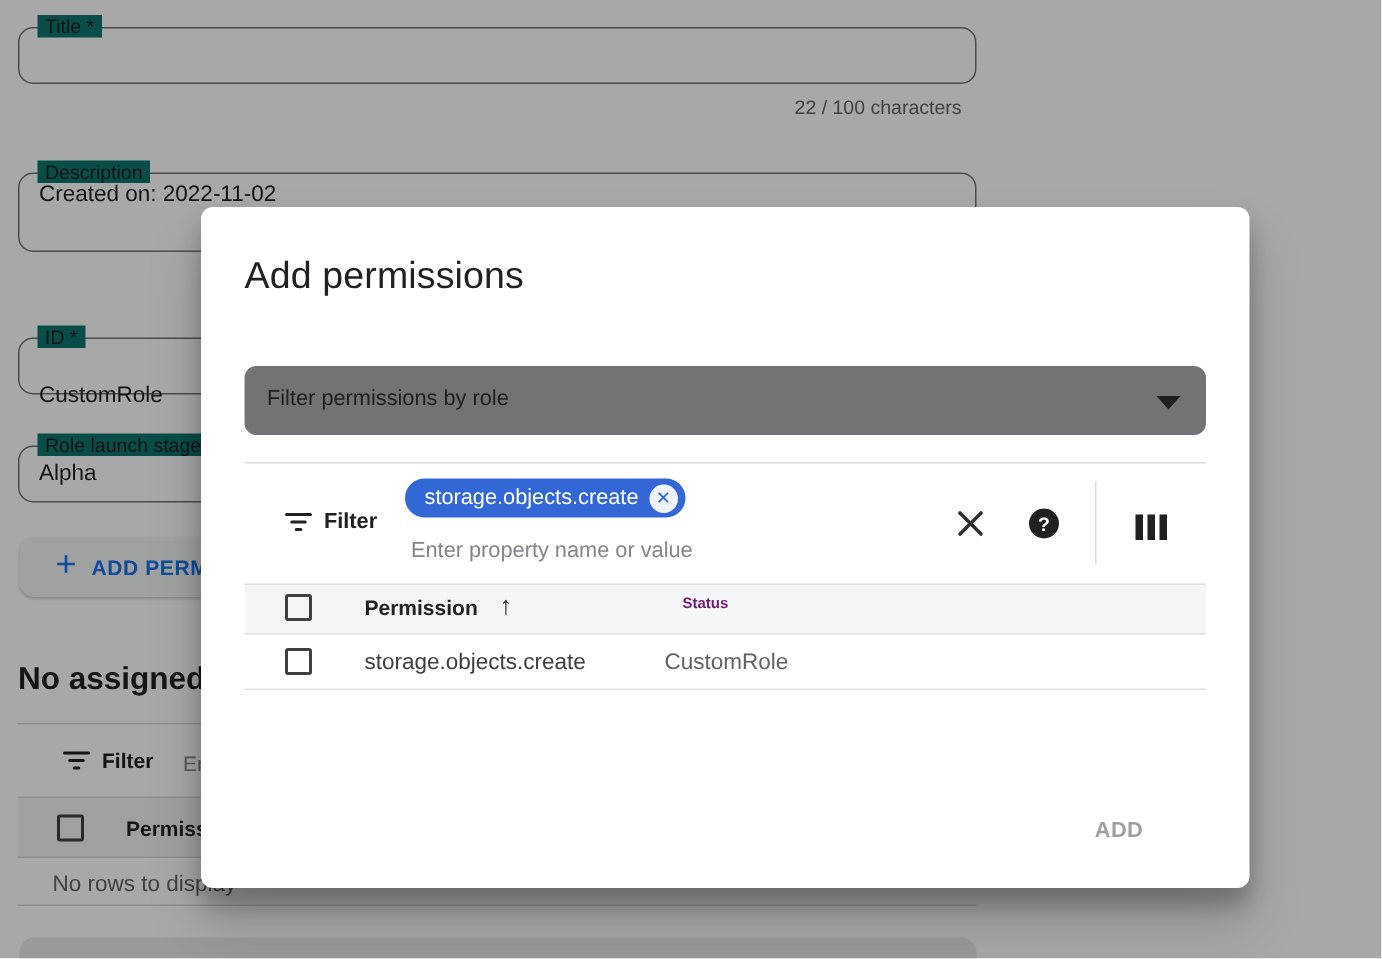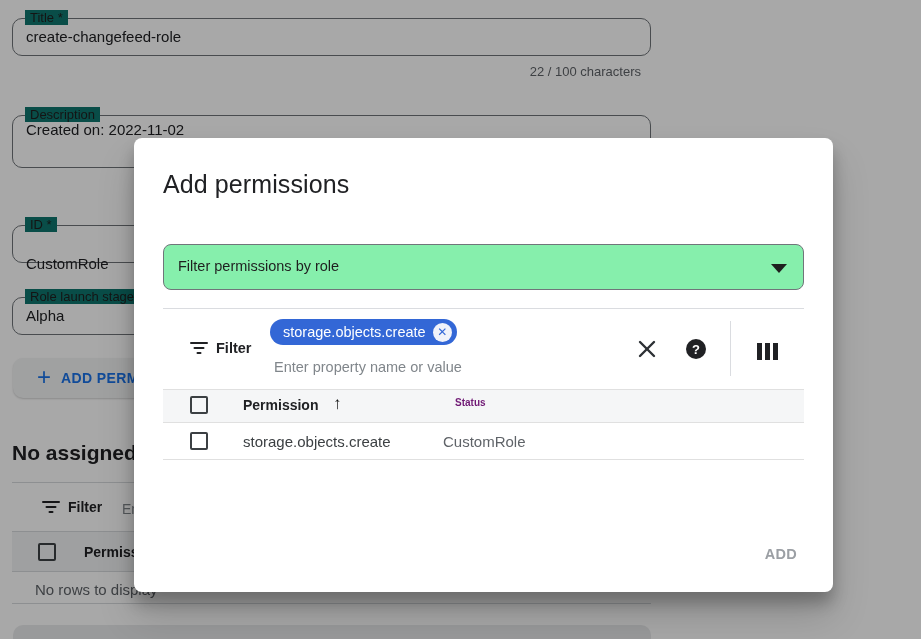--- a/index.html
+++ b/index.html
@@ -49,21 +49,21 @@
   
   .scrim { position:absolute; inset:0; background:rgba(0,0,0,.34); }
 
   
   .modal { position:absolute; left:134px; top:138px; width:699px; height:454px;
            background:#fff; border-radius:8px;
            box-shadow:0 11px 15px rgba(0,0,0,.24), 0 24px 38px rgba(0,0,0,.16); }
   .modal-title { position:absolute; left:29px; top:32px; font-size:25px; font-weight:400;
                  color:#202124; letter-spacing:.1px; }
   .role-select { position:absolute; left:29px; top:106px; width:641px; height:46px;
-                 border:1px solid #70757a; border-radius:8px; background:#86efac; cursor:pointer; }
+                 border:1px solid #70757a; border-radius:8px; background:#737373; cursor:pointer; }
   .role-select .sel-text { position:absolute; left:14px; top:13px; font-size:14.5px; color:#1f1f1f; }
   .caret-down { position:absolute; right:16px; top:19px; width:0; height:0;
                 border-left:8px solid transparent; border-right:8px solid transparent;
                 border-top:9px solid #1f1f1f; }
 
   .toolbar-divider { position:absolute; left:29px; top:170px; width:641px; border-top:1px solid #dadce0; }
   .m-filter { position:absolute; left:56px; top:204px; }
   .m-filter-word { position:absolute; left:82px; top:202px; font-size:14.5px; font-weight:700; color:#202124; }
   .chip { position:absolute; left:136px; top:181px; height:26px; border-radius:13px;
           background:#3367d6; display:flex; align-items:center; padding:0 5px 0 13px; }
@@ -89,35 +89,34 @@
   .sort-arrow { position:absolute; left:170px; top:4px; font-size:17px; font-weight:700; color:#111; }
   .m-col-status { position:absolute; left:292px; top:7px; font-size:10px; font-weight:700; color:#701a75; }
   .m-trow { position:absolute; left:29px; top:286px; width:641px; height:36px; border-bottom:1px solid #e0e0e0; }
   .m-trow .cb { position:absolute; left:27px; top:8px; }
   .cell-perm { position:absolute; left:80px; top:9px; font-size:15px; color:#3c4043; white-space:nowrap; }
   .cell-status { position:absolute; left:280px; top:9px; font-size:15px; color:#5f6368; white-space:nowrap; }
 
   .cancel-btn { position:absolute; left:514px; top:397px; width:93px; height:37px; background:#fff;
                 border:none; border-radius:6px; box-shadow:0 1px 2px rgba(0,0,0,.35), 0 1px 4px rgba(0,0,0,.2);
                 font-family:inherit; font-size:14.5px; font-weight:700; letter-spacing:.3px; color:#202124; cursor:pointer; }
-  .add-btn { position:absolute; left:624px; top:397px; width:46px; height:37px; background:transparent; border:none;
+  .add-btn { position:absolute; left:589px; top:397px; width:46px; height:37px; background:transparent; border:none;
              font-family:inherit; font-size:14.5px; font-weight:700; letter-spacing:.3px; color:#9b9fa4; text-align:center; }
 
   svg { display:block; }
 </style>
 </head>
 <body>
 
 <div id="stage">
 
   <div class="bg-page">
 
     <div class="ofield" style="top:18px;height:38px;">
       <span class="flabel">Title *</span>
-      <span class="fvalue" style="top:9px;">create-changefeed-role</span>
     </div>
     <div class="counter">22 / 100 characters</div>
 
     <div class="ofield" style="top:115px;height:53px;">
       <span class="flabel">Description</span>
       <span class="fvalue" style="top:5px;">Created on: 2022-11-02</span>
     </div>
 
     <div class="ofield" style="top:225px;height:38px;">
       <span class="flabel">ID *</span>

